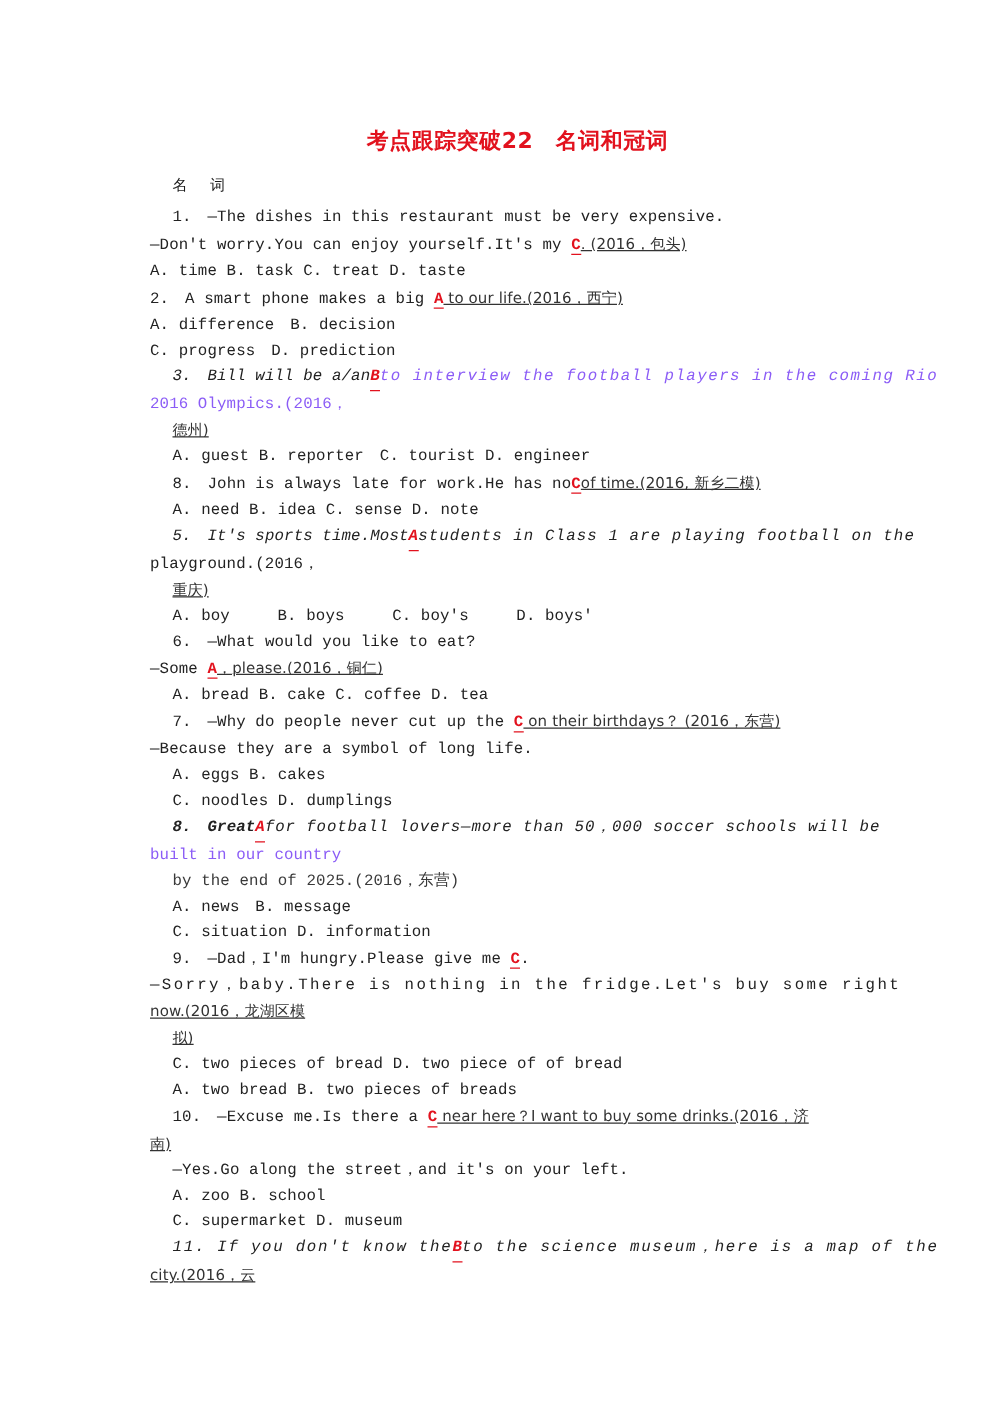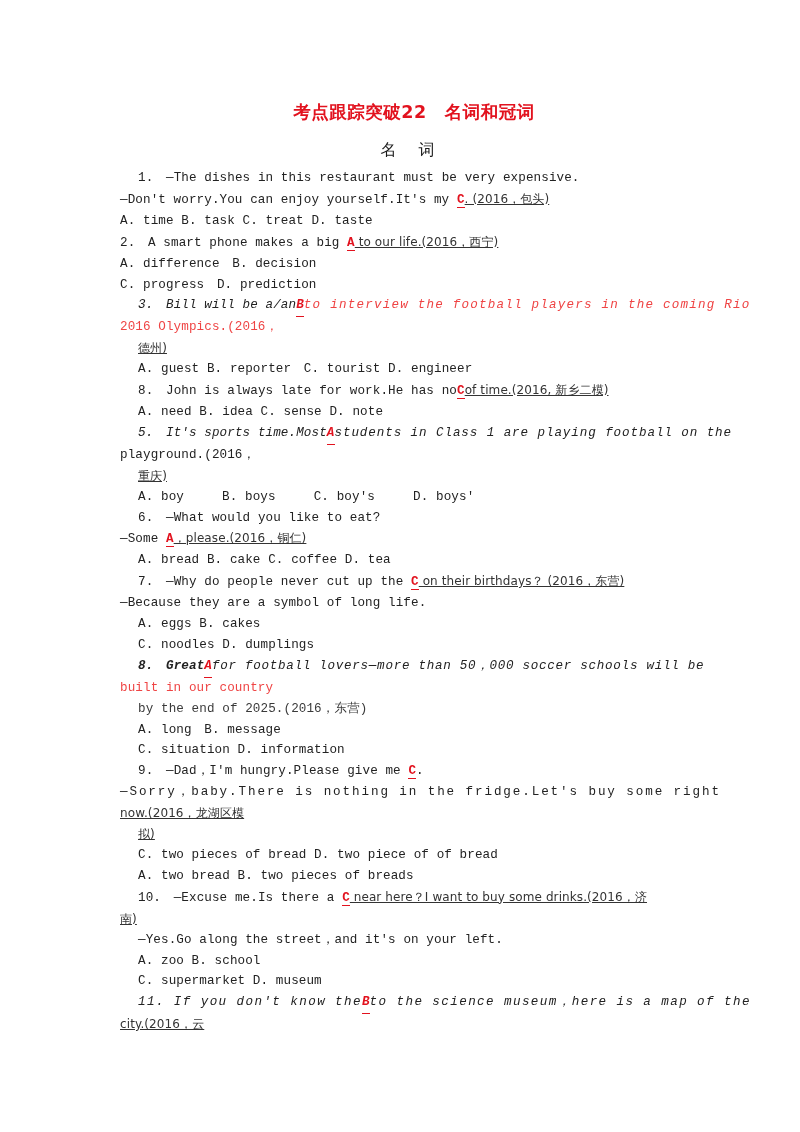--- a/index.html
+++ b/index.html
@@ -31,23 +31,23 @@
     color: #e2121e;
     font-family: "DejaVu Sans", sans-serif;
     font-weight: bold;
     font-size: 17.5px;
     text-align: center;
     letter-spacing: 0.5px;
     margin: 0 0 16px 0;
     padding-left: 28px;
   }
   .section-heading {
-    text-align: center;
+    text-align: left;
     font-family: "DejaVu Serif", serif;
-    font-size: 16px;
+    font-size: 12px;
     color: #1a1a1a;
     margin: 0 0 7px 0;
     letter-spacing: 3px;
     padding-left: 18px;
   }
   .line {
     font-size: 12.6px;
     line-height: 20.9px;
     white-space: nowrap;
     color: #222222;
@@ -72,21 +72,21 @@
     padding-bottom: 0px;
     font-weight: bold;
   }
   .cjk {
     font-family: "DejaVu Sans", sans-serif;
     font-size: 12px;
     color: #333;
     text-decoration: underline;
   }
   .fade1 { color: #3a3a3a; }
-  .fade2 { color: #ef4444; }
+  .fade2 { color: #8b5cf6; }
   .bold { font-weight: bold; text-align: right; }
 </style>
 </head>
 <body>
 
 <div class="page">
   <div class="content">
 
     <h1 class="doc-title">考点跟踪突破22　名词和冠词</h1>
 
@@ -145,21 +145,21 @@
     </div>
 
     <div>
       <div class="line just">
           <span class="bold" style="padding-left:18px">8.　Great </span>
           <span class="ans">A</span>
           <span style="letter-spacing:0.7px"> for football lovers—more than 50，000 soccer schools will be</span>
         </div>
       <div class="line flush fade2">built in our country</div>
       <div class="line fade1" style="padding-left:18px">by the end of 2025.(2016，东营)</div>
-      <div class="line" style="padding-left:18px">A. long　B. message</div>
+      <div class="line" style="padding-left:18px">A. news　B. message</div>
       <div class="line" style="padding-left:18px">C. situation  D. information</div>
     </div>
 
     <div>
       <div class="line" style="padding-left:18px"><span>9.　—Dad，I'm hungry.Please give me </span><span class="ans">C</span><span>.</span></div>
       <div class="line flush" style="letter-spacing:1.9px"><span>—Sorry，baby.There is nothing in the fridge.Let's buy some right</span></div>
       <div class="line flush cjk">now.(2016，龙湖区模</div>
       <div class="line cjk" style="padding-left:18px">拟)</div>
       <div class="line" style="padding-left:18px">C. two pieces of bread  D. two piece of of bread</div>
       <div class="line" style="padding-left:18px">A. two bread  B. two pieces of breads</div>

